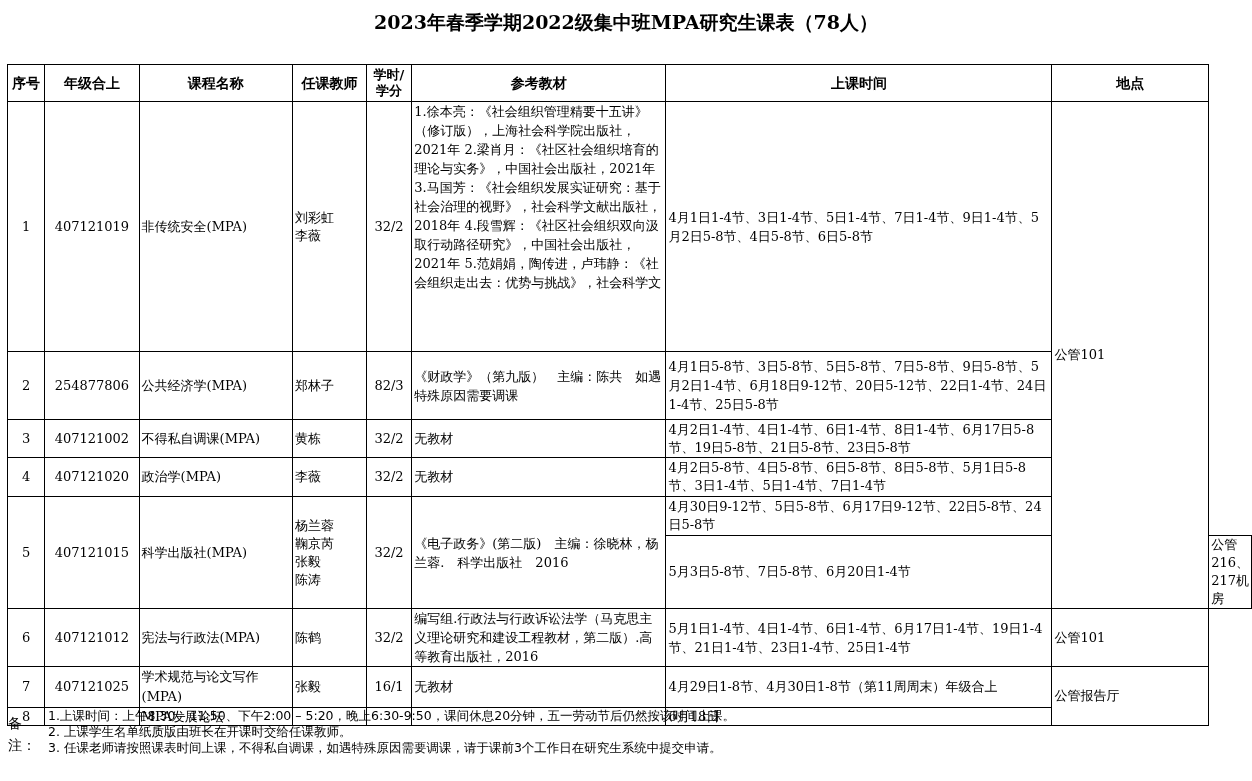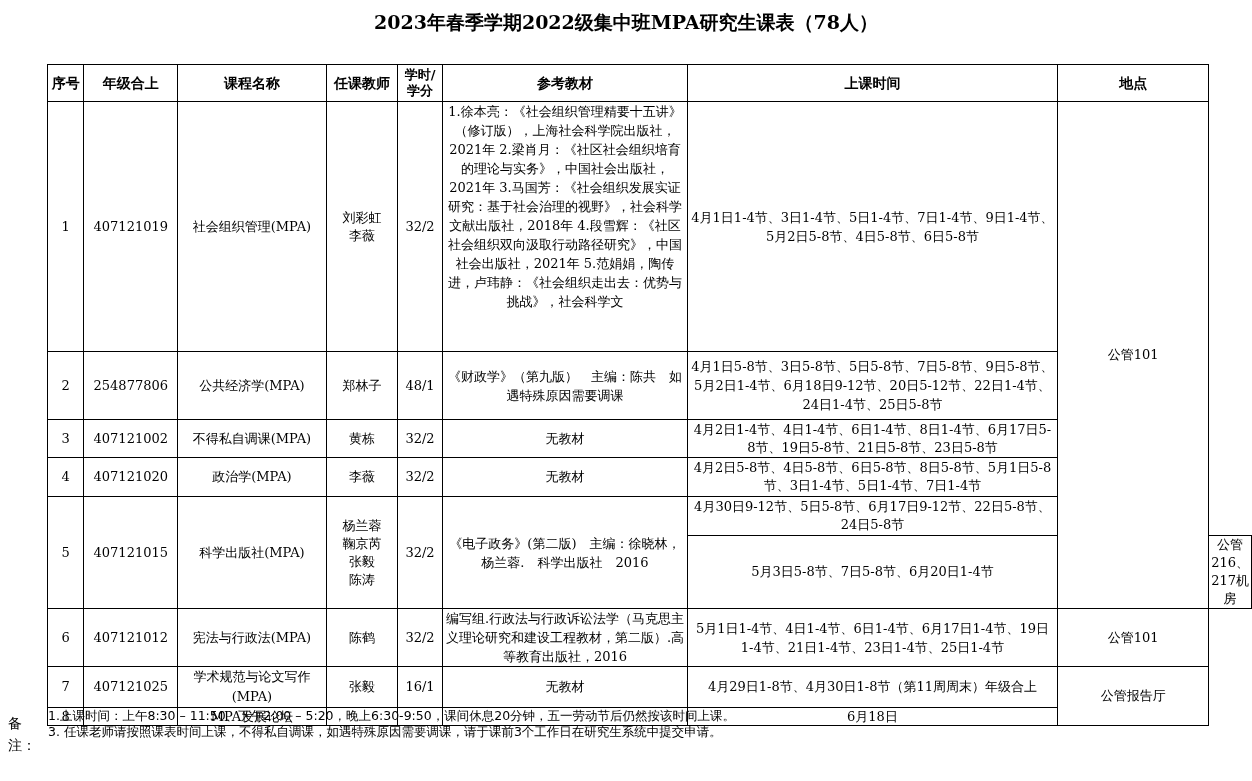--- a/index.html
+++ b/index.html
@@ -1,22 +1,22 @@
 <!DOCTYPE html>
 <html><head>
 <meta charset="utf-8">
 <style>
   html, body { margin:0; padding:0; background:#ffffff; }
   body { width:1252px; height:781px; overflow:hidden; font-family:"DejaVu Serif", "Liberation Serif", serif; color:#000; position:relative; }
   .title { position:absolute; left:0; top:10px; width:1252px; text-align:center; font-size:19px; font-weight:bold; letter-spacing:0px; }
-  table.sched { position:absolute; left:7px; top:64px; border-collapse:collapse; table-layout:fixed; font-size:13px; line-height:18px;margin-left:40px; }
+  table.sched { position:absolute; left:7px; top:64px; border-collapse:collapse; table-layout:fixed; font-size:13px; line-height:18px; }
   table.sched td, table.sched th { border:1.5px solid #000; padding:0 2px; vertical-align:middle; }
   table.sched th { font-weight:bold; font-size:14px; text-align:center; font-family:"DejaVu Sans", sans-serif; }
   .c { text-align:center; }
-  .l { text-align:center; }
+  .l { text-align:left; }
   .lh { line-height:19px; }
   .notes { position:absolute; left:8px; top:708px; font-size:12.5px; font-family:"DejaVu Sans", sans-serif; }
   .notes-label { position:absolute; left:0; top:4px; width:22px; font-weight:normal; font-size:14px; line-height:22px; }
   .notes-list { position:absolute; left:40px; top:0; width:1200px; line-height:16px; white-space:nowrap; }
   .th-small { font-size:13px !important; line-height:16px; }
 </style>
 </head>
 <body>
 
 <div class="title">2023年春季学期2022级集中班MPA研究生课表（78人）</div>
@@ -40,34 +40,34 @@
     <th>任课教师</th>
     <th class="th-small"><span>学时/</span><br><span>学分</span></th>
     <th>参考教材</th>
     <th>上课时间</th>
     <th>地点</th>
   </tr>
 
   <tr style="height:250px">
     <td class="c">1</td>
     <td class="c">407121019</td>
-    <td class="l">社会组织管理(MPA)</td>
+    <td class="l">非传统安全(MPA)</td>
     <td class="l"><span>刘彩虹</span><br><span>李薇</span></td>
     <td class="c">32/2</td>
     <td class="l lh" style="vertical-align:top;">1.徐本亮：《社会组织管理精要十五讲》（修订版），上海社会科学院出版社，2021年 2.梁肖月：《社区社会组织培育的理论与实务》，中国社会出版社，2021年 3.马国芳：《社会组织发展实证研究：基于社会治理的视野》，社会科学文献出版社，2018年 4.段雪辉：《社区社会组织双向汲取行动路径研究》，中国社会出版社，2021年 5.范娟娟，陶传进，卢玮静：《社会组织走出去：优势与挑战》，社会科学文</td>
     <td class="l lh">4月1日1-4节、3日1-4节、5日1-4节、7日1-4节、9日1-4节、5月2日5-8节、4日5-8节、6日5-8节</td>
     <td class="l" rowspan="6">公管101</td>
   </tr>
 
   <tr style="height:68px">
     <td class="c">2</td>
     <td class="c">254877806</td>
     <td class="l">公共经济学(MPA)</td>
     <td class="l">郑林子</td>
-    <td class="c">48/1</td>
+    <td class="c">82/3</td>
     <td class="l lh">《财政学》（第九版）　主编：陈共　如遇特殊原因需要调课</td>
     <td class="l lh">4月1日5-8节、3日5-8节、5日5-8节、7日5-8节、9日5-8节、5月2日1-4节、6月18日9-12节、20日5-12节、22日1-4节、24日1-4节、25日5-8节</td>
   </tr>
 
   <tr style="height:38px">
     <td class="c">3</td>
     <td class="c">407121002</td>
     <td class="l">不得私自调课(MPA)</td>
     <td class="l">黄栋</td>
     <td class="c">32/2</td>
@@ -131,15 +131,16 @@
     <td class="l"></td>
     <td class="l" style="line-height:15px;">6月18日</td>
   </tr>
 </tbody>
   </table>
 
 <div class="notes">
   <div class="notes-label">备注：</div>
   <div class="notes-list">
     <div>1.上课时间：上午8:30 – 11:50、下午2:00 – 5:20，晚上6:30-9:50，课间休息20分钟，五一劳动节后仍然按该时间上课。</div>
+    <div>2. 上课学生名单纸质版由班长在开课时交给任课教师。</div>
     <div>3. 任课老师请按照课表时间上课，不得私自调课，如遇特殊原因需要调课，请于课前3个工作日在研究生系统中提交申请。</div>
   </div>
 </div>
 
 </body></html>

